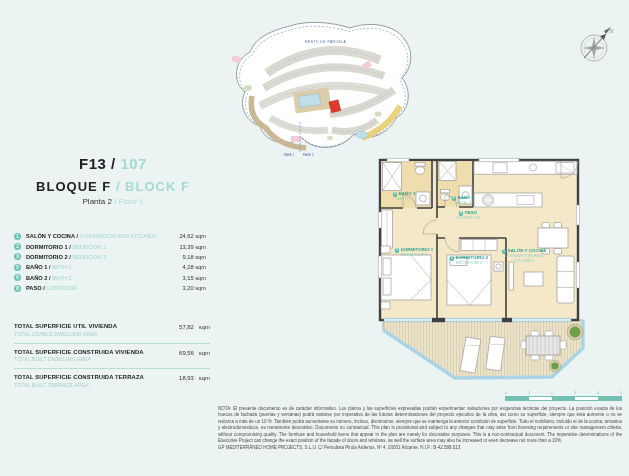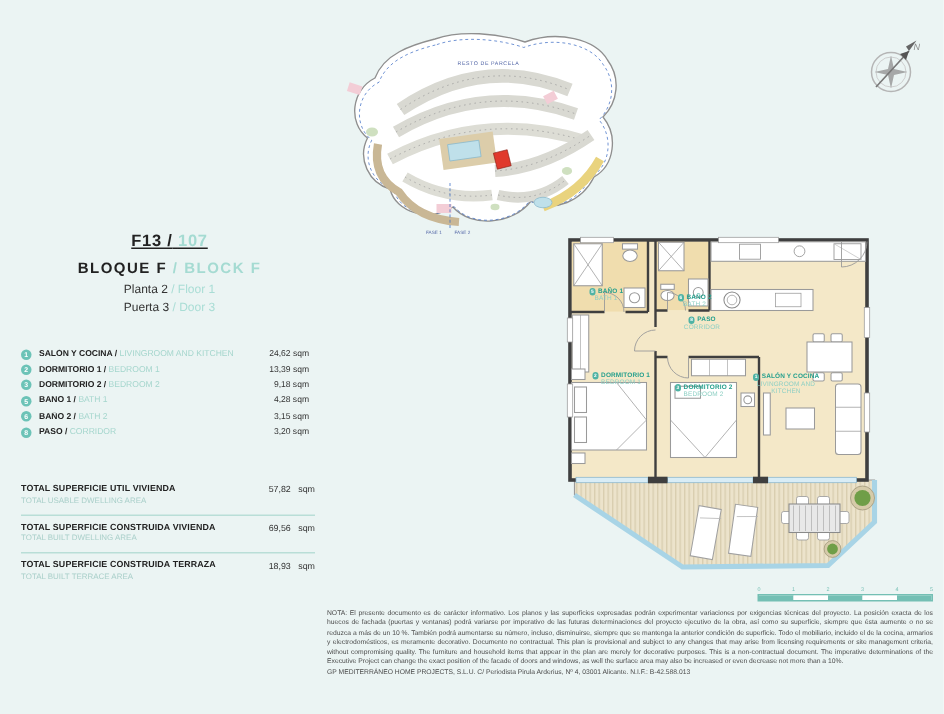--- a/index.html
+++ b/index.html
@@ -1,23 +1,23 @@
 <!DOCTYPE html>
 <html><head>
 <meta charset="utf-8">
 <style>
   html,body{margin:0;padding:0;}
   body{font-family:"Liberation Sans", sans-serif;}
   #sheet{position:relative;width:629px;height:476px;background:#ebf4f3;overflow:hidden;}
 
   
   .hdr{position:absolute;left:28px;top:155px;width:170px;text-align:center;}
-  .unit-line{font-size:11px;font-weight:bold;color:#222;letter-spacing:.5px;text-decoration:underline;}
+  .unit-line{font-size:15px;font-weight:bold;color:#222;letter-spacing:.5px;}
   .unit-line .lt{color:#a5dbd2;font-weight:bold;}
-  .block-line{margin-top:7px;font-size:10px;font-weight:bold;color:#222;letter-spacing:1px;}
+  .block-line{margin-top:7px;font-size:13px;font-weight:bold;color:#222;letter-spacing:1px;}
   .block-line .lt{color:#a5dbd2;}
   .pd-line{margin-top:3px;font-size:8px;color:#333;}
   .pd-line .lt{color:#a9ddd5;}
 
   
   .roomlist{position:absolute;left:14px;top:231px;width:192px;}
   .room-row{display:flex;align-items:center;height:10.4px;}
   .badge{width:7px;height:7px;border-radius:50%;background:#6cc3b7;color:#fff;
          font-size:4.6px;font-weight:bold;display:flex;align-items:center;justify-content:center;
          margin-right:5px;flex:0 0 auto;}
@@ -71,24 +71,20 @@
       <span>F13 /</span>
       <span class="lt">107</span>
     </div>
     <div class="block-line">
       <span>BLOQUE F</span>
       <span class="lt">/ BLOCK F</span>
     </div>
     <div class="pd-line">
       <span>Planta 2</span>
       <span class="lt">/ Floor 1</span>
-    </div>
-    <div class="pd-line">
-      <span>Puerta 3</span>
-      <span class="lt">/ Door 3</span>
     </div>
   </div>
 
   <div class="roomlist">
     <div class="room-row">
       <span class="badge">1</span>
       <span class="rname"><span class="es">SALÓN Y COCINA /</span> <span class="en">LIVINGROOM AND KITCHEN</span></span>
       <span class="rarea">24,62 sqm</span>
     </div>
     <div class="room-row">

